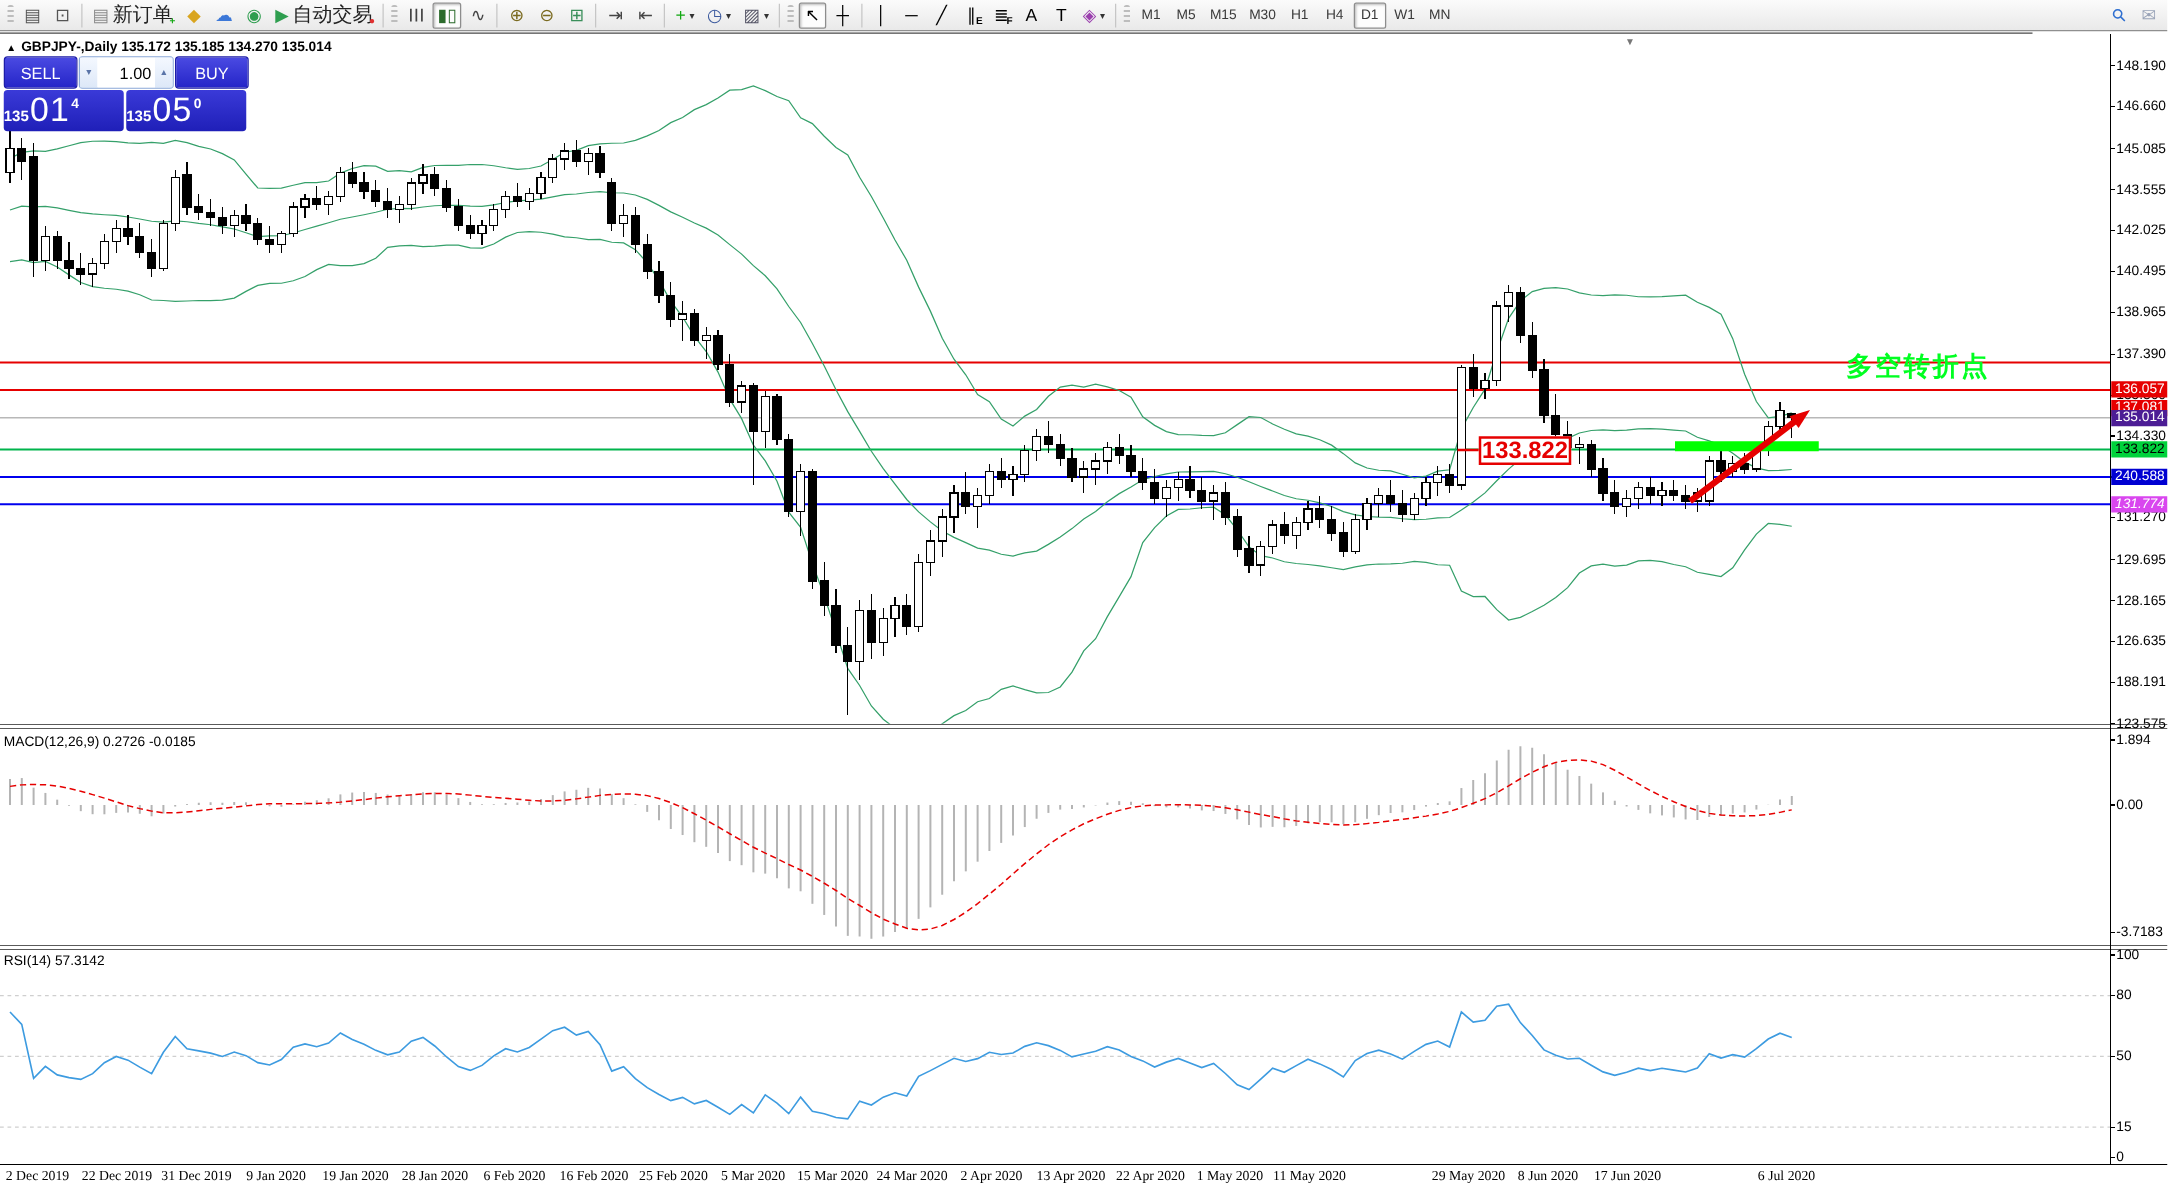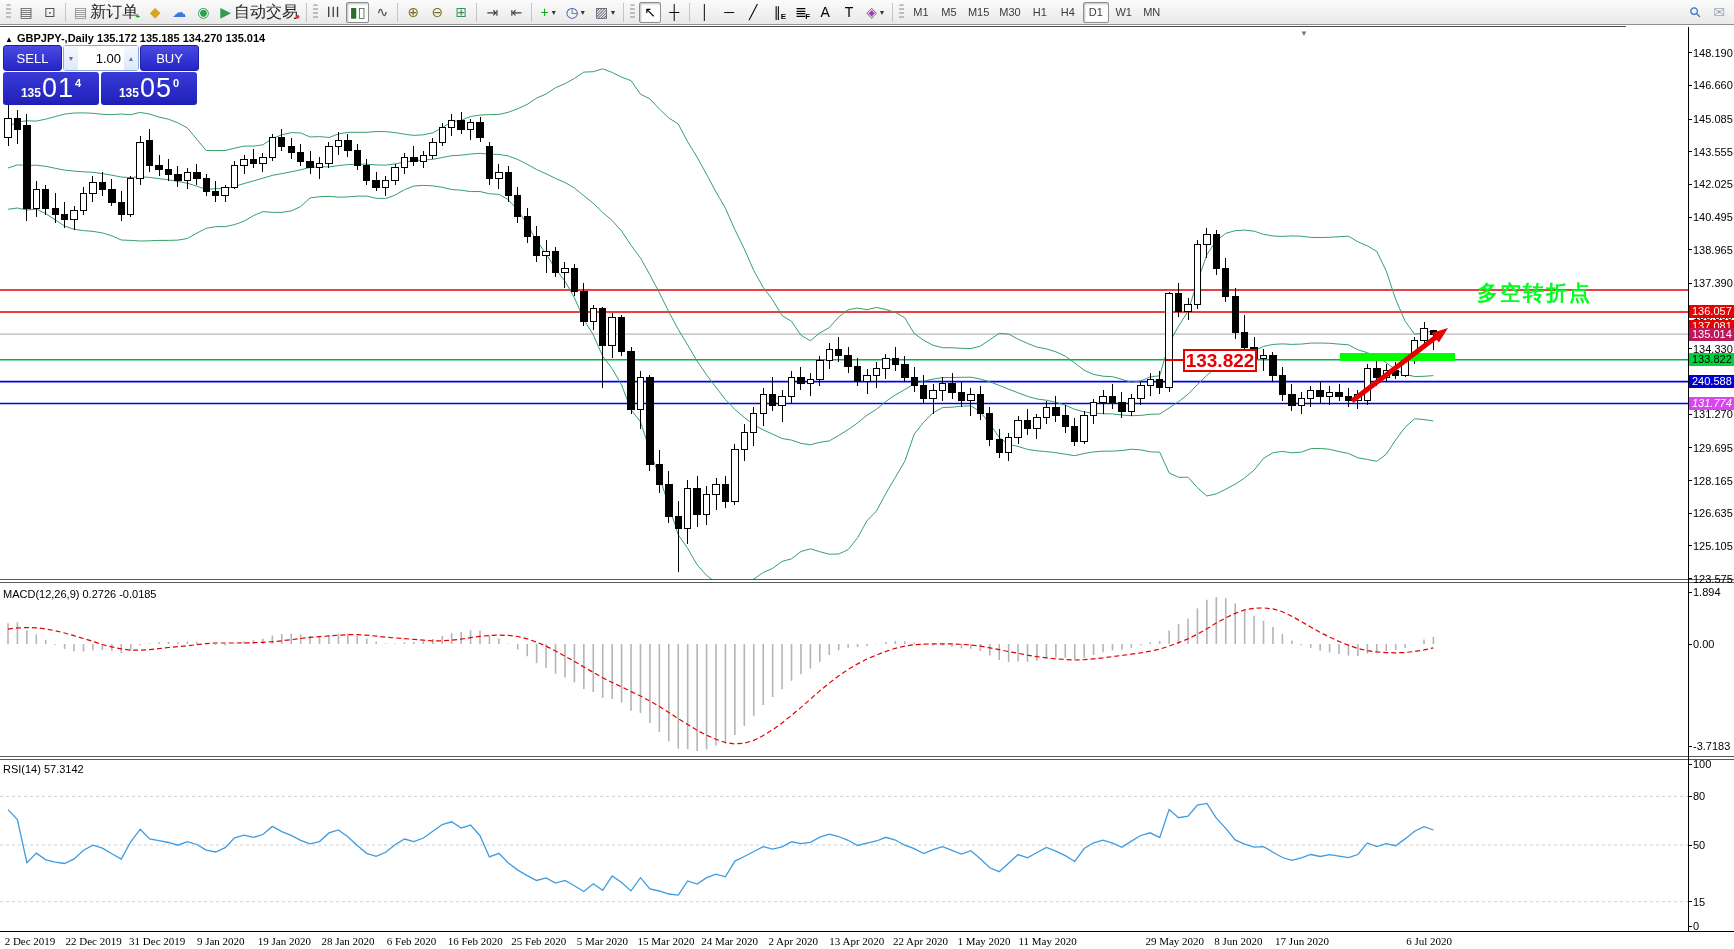--- a/index.html
+++ b/index.html
@@ -40,21 +40,21 @@
   #one-click{position:absolute;top:18px;left:3px;width:194px;z-index:7;font-family:"Liberation Sans",sans-serif;}
   #oc-row1{display:flex;height:26px;gap:1px;}
   .oc-btn{flex:0 0 59px;color:#fff;font-size:13px;display:flex;align-items:center;justify-content:center;
     background:linear-gradient(#4a4ae2,#2525c8);border-radius:3px;border:1px solid #1d1da8;box-sizing:border-box;}
   #oc-stepper{flex:1;display:flex;border:1px solid #8aa8d8;border-radius:3px;background:#fff;box-sizing:border-box;}
   .oc-step{width:14px;display:flex;align-items:center;justify-content:center;font-size:7px;color:#5a74a8;
     background:linear-gradient(#f4f8ff,#dde8f8);}
   #oc-vol{width:40px;flex:1;border:none;outline:none;font-size:13px;text-align:right;padding:0 3px;color:#000;}
   #oc-row2{display:flex;height:33px;gap:2px;margin-top:1px;}
   .oc-price{flex:1;color:#fff;background:linear-gradient(#3a3ad8,#1f1fb8);border-radius:3px;
-    display:flex;align-items:center;justify-content:center;}
+    display:flex;align-items:center;justify-content:flex-start;}
   .oc-price .sm{font-size:12px;font-weight:bold;margin-top:8px;}
   .oc-price .big{font-size:27px;letter-spacing:1px;margin:0 1px;}
   .oc-price .sup{font-size:11px;font-weight:bold;margin-bottom:12px;}
   
   #turning-note{position:absolute;left:1477px;top:252px;font-size:21px;font-weight:bold;color:#00ff21;
     letter-spacing:2px;z-index:6;white-space:nowrap;}
   #level-box{position:absolute;left:1183px;top:322px;width:74px;height:23px;border:2px solid #e60000;
     background:#fff;color:#e60000;font-size:19px;font-weight:bold;display:flex;align-items:center;
     justify-content:center;box-sizing:border-box;z-index:6;}
 </style>
@@ -762,33 +762,33 @@
       <div class="tick-label" style="top: 184.091px; left: 1693px;">140.495</div>
       <div class="tick-label" style="top: 216.787px; left: 1693px; text-align: center;">138.965</div>
       <div class="tick-label" style="top: 250.446px; left: 1693px;">137.390</div>
       <div class="tick-label" style="top: 283.143px; left: 1693px;">135.860</div>
       <div class="tick-label" style="top: 315.84px; left: 1693px;">134.330</div>
       <div class="tick-label" style="top: 348.537px; left: 1693px;">132.800</div>
       <div class="tick-label" style="top: 381.233px; left: 1693px;">131.270</div>
       <div class="tick-label" style="top: 414.892px; left: 1693px;">129.695</div>
       <div class="tick-label" style="top: 447.589px; left: 1693px;">128.165</div>
       <div class="tick-label" style="top: 480.286px; left: 1693px;">126.635</div>
-      <div class="tick-label" style="top: 512.983px; left: 1693px;">125.105</div>
+      <div class="tick-label" style="top: 512.983px; left: 1693px;">188.191</div>
       <div class="tick-label" style="top: 545.679px; left: 1693px;">123.575</div>
       <div class="tick-label" style="top: 559.01px; left: 1693px;">1.894</div>
       <div class="tick-label" style="top: 611px; left: 1693px;">0.00</div>
       <div class="tick-label" style="top: 713.067px; left: 1693px;">-3.7183</div>
       <div class="tick-label" style="top: 731px; left: 1693px;">100</div>
       <div class="tick-label" style="top: 763.4px; left: 1693px;">80</div>
       <div class="tick-label" style="top: 812px; left: 1693px;">50</div>
       <div class="tick-label" style="top: 868.7px; left: 1693px;">15</div>
       <div class="tick-label" style="top: 893px; left: 1693px;">0</div>
       <div class="tag" style="top: 256.549px; left: 1689px; background: rgb(230, 0, 0); color: rgb(255, 255, 255); margin-top: 36px;">137.081</div>
       <div class="tag" style="top: 278.433px; left: 1689px; background: rgb(230, 0, 0); color: rgb(255, 255, 255);">136.057</div>
-      <div class="tag" style="top: 300.722px; left: 1689px; background: #be185d; color: rgb(255, 255, 255);">135.014</div>
+      <div class="tag" style="top: 300.722px; left: 1689px; background: #4c1d95; color: rgb(255, 255, 255);">135.014</div>
       <div class="tag" style="top: 326.196px; left: 1689px; background: rgb(0, 210, 60); color: rgb(0, 0, 0);">133.822</div>
       <div class="tag" style="top: 348.079px; left: 1689px; background: rgb(0, 0, 210); color: rgb(255, 255, 255);">240.588</div>
       <div class="tag" style="top: 369.963px; left: 1689px; background: #d946ef; color: rgb(255, 255, 255); font-style: italic;">131.774</div>
       <div class="date-label" style="top: 908px; left: 30px;">2 Dec 2019</div>
       <div class="date-label" style="top: 908px; left: 93.6px;">22 Dec 2019</div>
       <div class="date-label" style="top: 908px; left: 157.2px;">31 Dec 2019</div>
       <div class="date-label" style="top: 908px; left: 220.8px;">9 Jan 2020</div>
       <div class="date-label" style="top: 908px; left: 284.4px;">19 Jan 2020</div>
       <div class="date-label" style="top: 908px; left: 348px;">28 Jan 2020</div>
       <div class="date-label" style="top: 908px; left: 411.6px;">6 Feb 2020</div>

